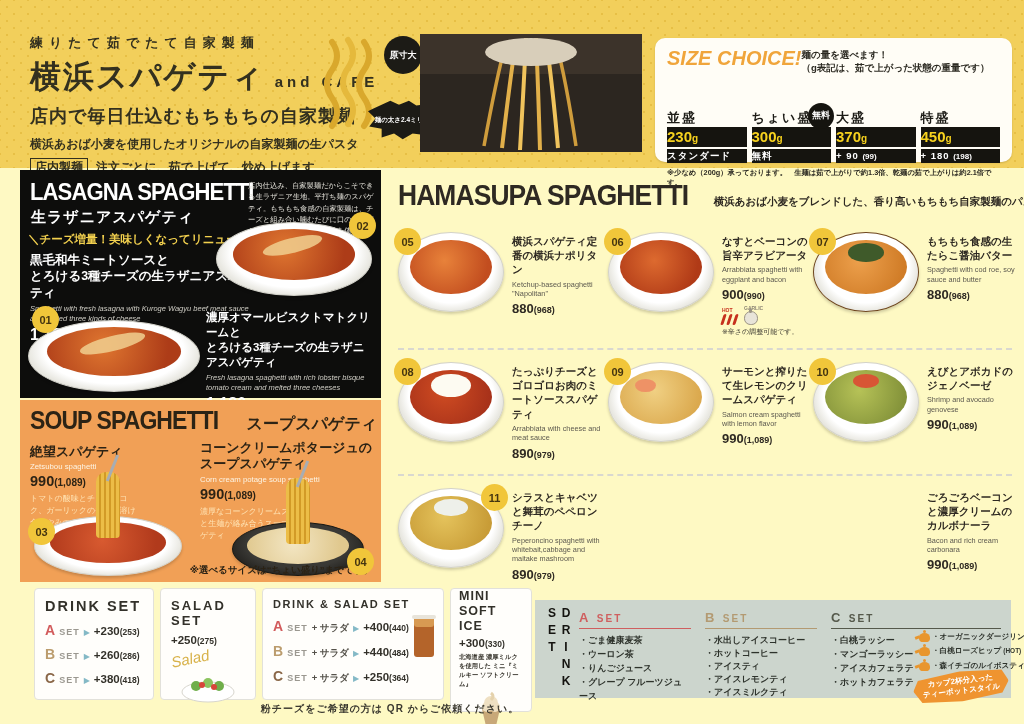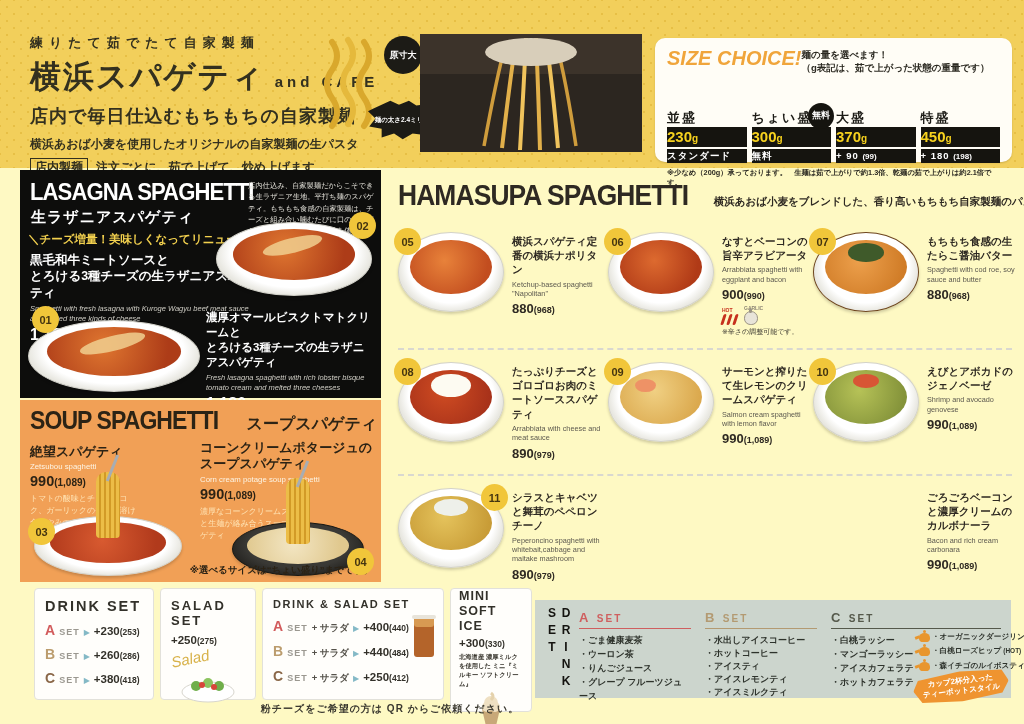--- a/index.html
+++ b/index.html
@@ -481,21 +481,21 @@
         <span class="set-word">SET</span>
         <span class="set-plus">+ サラダ</span>
         <span class="tri">▶</span>
         <span class="set-price"><span>+440</span><span class="tx">(484)</span></span>
       </div>
     <div class="set-row">
         <span class="set-letter c-c">C</span>
         <span class="set-word">SET</span>
         <span class="set-plus">+ サラダ</span>
         <span class="tri">▶</span>
-        <span class="set-price"><span>+250</span><span class="tx">(412)</span></span>
+        <span class="set-price"><span>+250</span><span class="tx">(364)</span></span>
       </div>
     <svg width="26" height="46" viewBox="0 0 26 46" style="position:absolute;right:6px;top:26px;">
       <rect x="3" y="2" width="20" height="40" rx="3" fill="#b4642a"></rect>
         <rect x="3" y="2" width="20" height="10" rx="3" fill="#d89a52"></rect>
       <rect x="1" y="0" width="24" height="4" rx="2" fill="#e8e4da"></rect>
     </svg>
   </div>
 
   <div class="card" style="left:450px;top:588px;width:82px;height:124px;padding:0 8px;">
     <div class="card-title" style="font-size:12.5px;letter-spacing:1px;line-height:1.2;">

